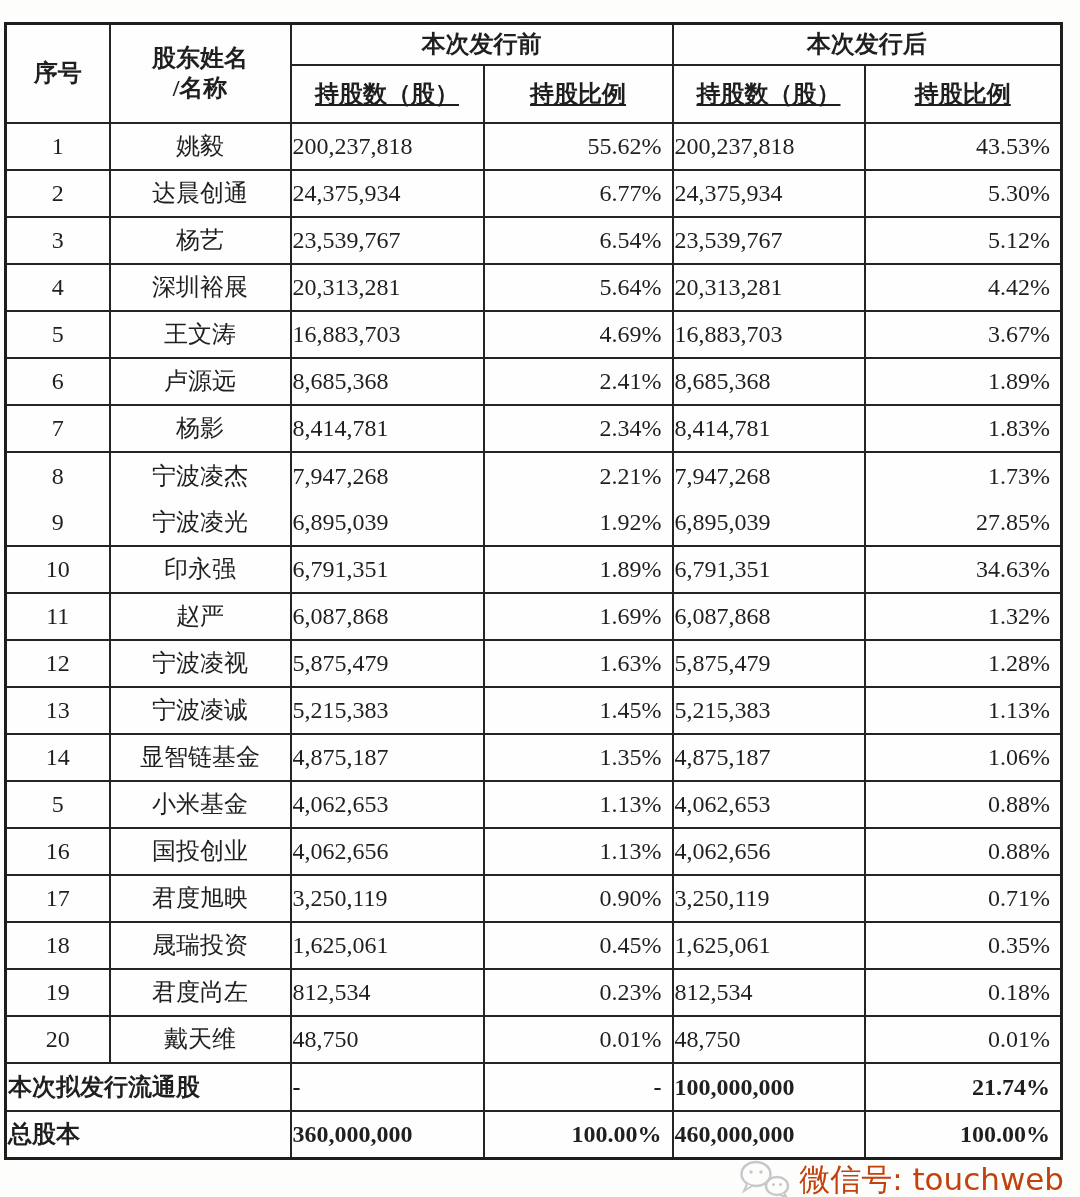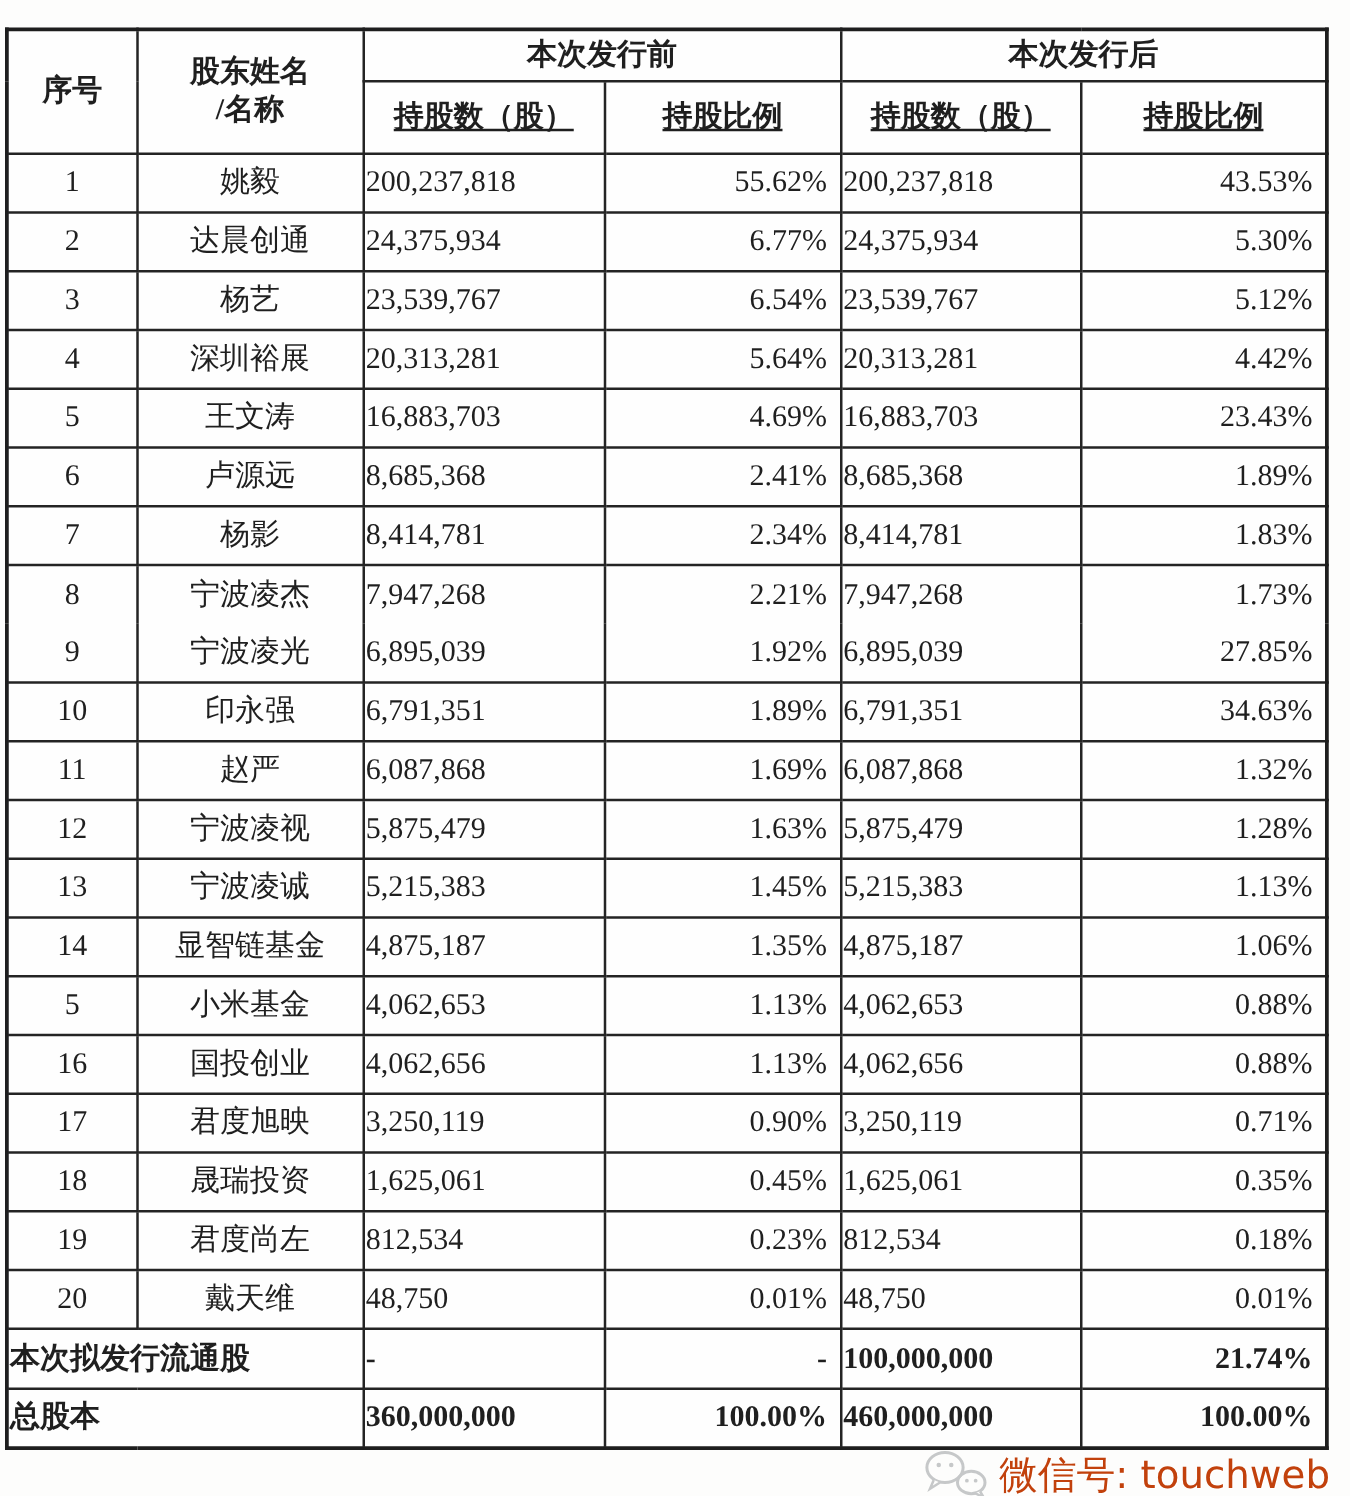--- a/index.html
+++ b/index.html
@@ -125,21 +125,21 @@
           <td class="pct">5.64%</td>
           <td class="num">20,313,281</td>
           <td class="pct">4.42%</td>
         </tr>
         <tr>
           <td class="ctr">5</td>
           <td class="ctr">王文涛</td>
           <td class="num">16,883,703</td>
           <td class="pct">4.69%</td>
           <td class="num">16,883,703</td>
-          <td class="pct">23.43%</td>
+          <td class="pct">3.67%</td>
         </tr>
         <tr>
           <td class="ctr">6</td>
           <td class="ctr">卢源远</td>
           <td class="num">8,685,368</td>
           <td class="pct">2.41%</td>
           <td class="num">8,685,368</td>
           <td class="pct">1.89%</td>
         </tr>
         <tr>

